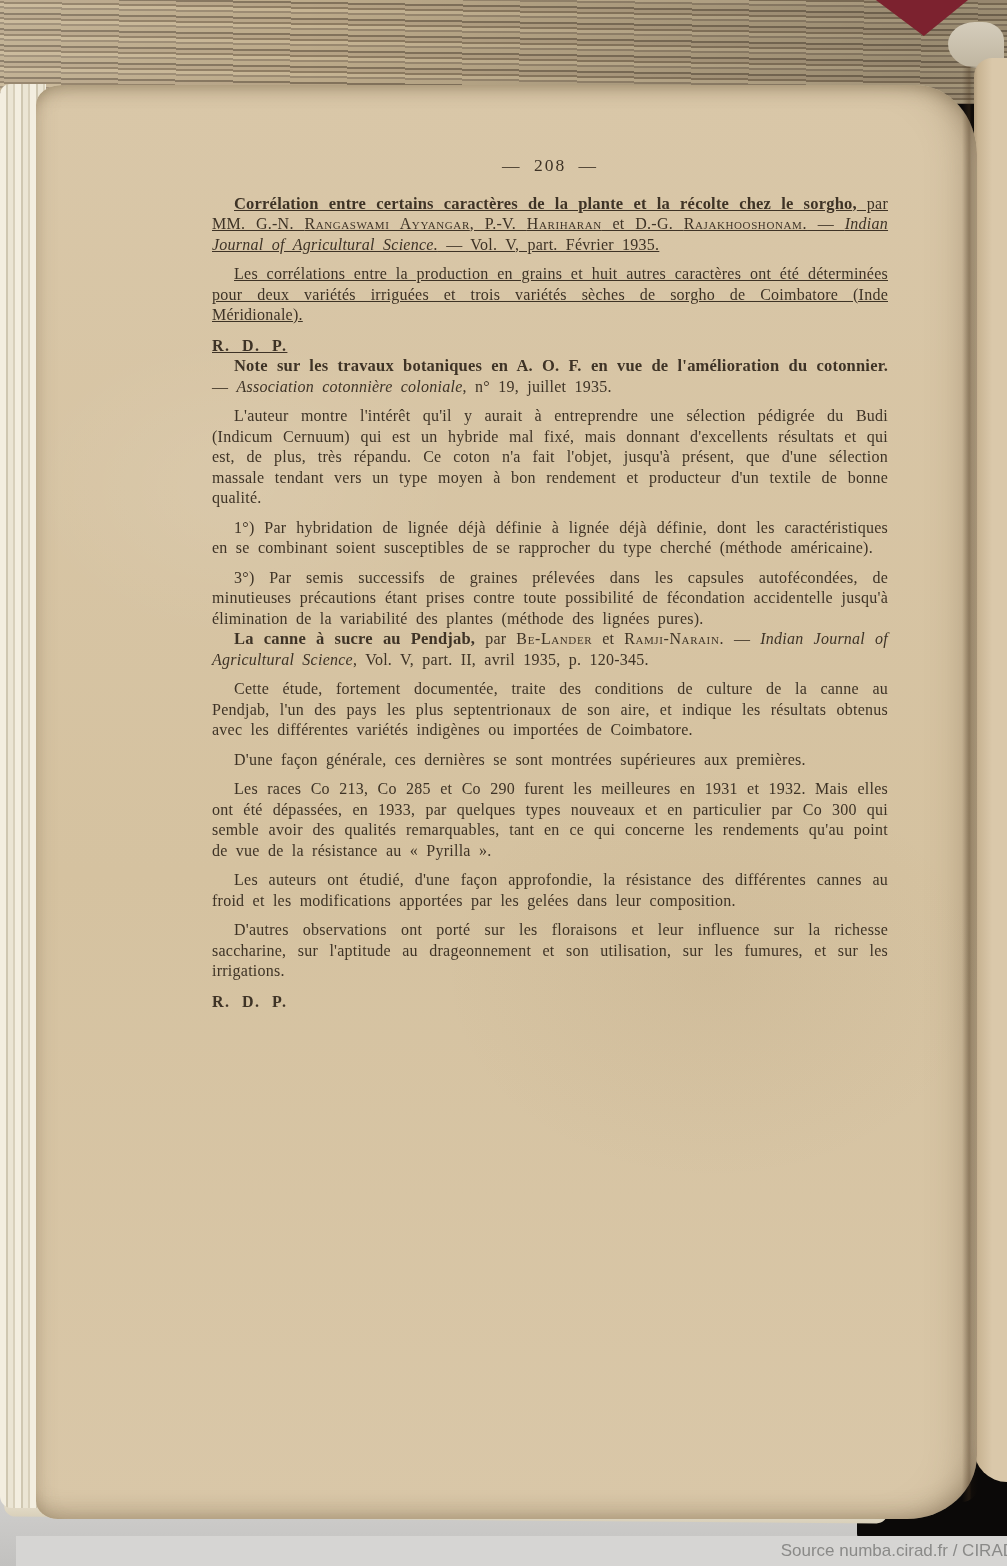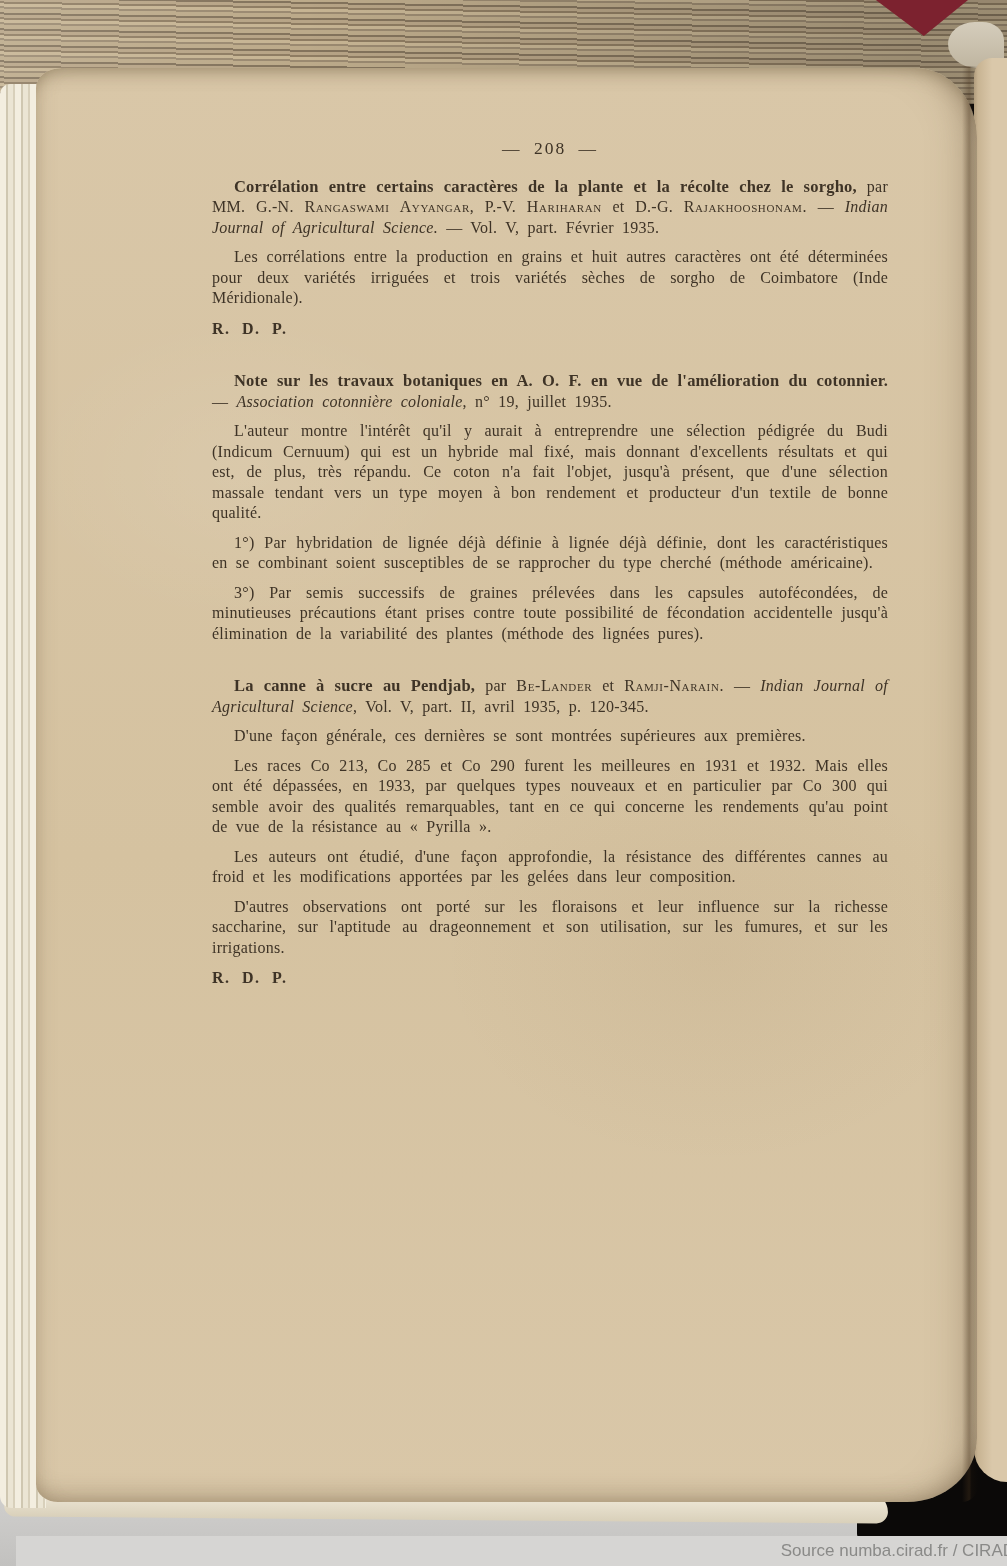--- a/index.html
+++ b/index.html
@@ -57,21 +57,21 @@
     position:absolute;left:974px;top:58px;width:33px;height:1424px;
     background:linear-gradient(90deg,#c3ae8c,#dac8aa 55%);
     border-radius:20px 0 0 36px;
   }
   .page-curl{
     position:absolute;left:948px;top:22px;width:56px;height:46px;
     background:linear-gradient(#d5cdbc,#bfb5a0);
     border-radius:55% 45% 10% 60%;
   }
   .book-page{
-    position:absolute;left:36px;top:68px;width:941px;height:1434px;
+    position:absolute;left:36px;top:85px;width:941px;height:1434px;
     background:
       radial-gradient(ellipse 340px 240px at 22% 28%,rgba(255,255,255,0.07),transparent 65%),
       radial-gradient(ellipse 420px 320px at 72% 62%,rgba(120,90,50,0.06),transparent 65%),
       linear-gradient(180deg,var(--page_bg,#d9c7a8),#d5c2a0 55%,var(--page_bg,#d9c7a8));
     border-radius:26px 62px 70px 22px / 20px 70px 64px 18px;
     box-shadow:
       inset 0 14px 18px -12px rgba(110,92,64,0.55),
       inset -30px 0 40px -26px rgba(90,70,45,0.50),
       inset 16px 0 26px -22px rgba(110,92,64,0.35),
       inset 0 -18px 24px -16px rgba(105,85,58,0.45);
@@ -86,22 +86,22 @@
     position:absolute;left:176px;top:70px;width:676px;
     color:var(--ink,#3e3326);
     font-size:16px;line-height:20.5px;
     text-align:justify;
     word-spacing:4px;letter-spacing:0.25px;
   }
   .page-number{
     text-align:center;font-size:17.5px;letter-spacing:2px;
     word-spacing:6px;margin-bottom:18px;
   }
-  .entry{margin-top:32px;}
-  .entry:first-of-type{margin-top:0;}
+  .entry{}
+  .entry:first-of-type{margin-top:0;text-decoration:underline;}
   .entry-header{text-indent:22px;}
   .entry-header .title{font-weight:700;font-size:16.5px;letter-spacing:0.2px;}
   .sc{font-variant:small-caps;letter-spacing:0.6px;}
   .it{font-style:italic;}
   .text-block p.body-par{text-indent:22px;margin-top:9px;}
   .signature{
     text-align:left;padding-right:34px;margin-top:10px;
     font-weight:700;letter-spacing:1.5px;word-spacing:6px;
   }
   
@@ -139,20 +139,21 @@
 
     <div class="entry">
       <p class="entry-header"><b class="title">Note sur les travaux botaniques en A. O. F. en vue de l'amélioration du cotonnier.</b><span> — </span><span class="it">Association cotonnière coloniale</span><span>, n° 19, juillet 1935.</span></p>
       <p class="body-par">L'auteur montre l'intérêt qu'il y aurait à entreprendre une sélection pédigrée du Budi (Indicum Cernuum) qui est un hybride mal fixé, mais donnant d'excellents résultats et qui est, de plus, très répandu. Ce coton n'a fait l'objet, jusqu'à présent, que d'une sélection massale tendant vers un type moyen à bon rendement et producteur d'un textile de bonne qualité.</p>
       <p class="body-par">1°) Par hybridation de lignée déjà définie à lignée déjà définie, dont les caractéristiques en se combinant soient susceptibles de se rapprocher du type cherché (méthode américaine).</p>
       <p class="body-par">3°) Par semis successifs de graines prélevées dans les capsules autofécondées, de minutieuses précautions étant prises contre toute possibilité de fécondation accidentelle jusqu'à élimination de la variabilité des plantes (méthode des lignées pures).</p>
     </div>
 
     <div class="entry">
       <p class="entry-header"><b class="title">La canne à sucre au Pendjab,</b><span> par </span><span class="sc">Be-Lander</span><span> et </span><span class="sc">Ramji-Narain.</span><span> — </span><span class="it">Indian Journal of Agricultural Science</span><span>, Vol. V, part. II, avril 1935, p. 120-345.</span></p>
+      <p class="body-par">Cette étude, fortement documentée, traite des conditions de culture de la canne au Pendjab, l'un des pays les plus septentrionaux de son aire, et indique les résultats obtenus avec les différentes variétés indigènes ou importées de Coimbatore.</p>
       <p class="body-par">D'une façon générale, ces dernières se sont montrées supérieures aux premières.</p>
       <p class="body-par">Les races Co 213, Co 285 et Co 290 furent les meilleures en 1931 et 1932. Mais elles ont été dépassées, en 1933, par quelques types nouveaux et en particulier par Co 300 qui semble avoir des qualités remarquables, tant en ce qui concerne les rendements qu'au point de vue de la résistance au « Pyrilla ».</p>
       <p class="body-par">Les auteurs ont étudié, d'une façon approfondie, la résistance des différentes cannes au froid et les modifications apportées par les gelées dans leur composition.</p>
       <p class="body-par">D'autres observations ont porté sur les floraisons et leur influence sur la richesse saccharine, sur l'aptitude au drageonnement et son utilisation, sur les fumures, et sur les irrigations.</p>
       <p class="signature">R. D. P.</p>
     </div>
 
   </div>
 </div>
 

